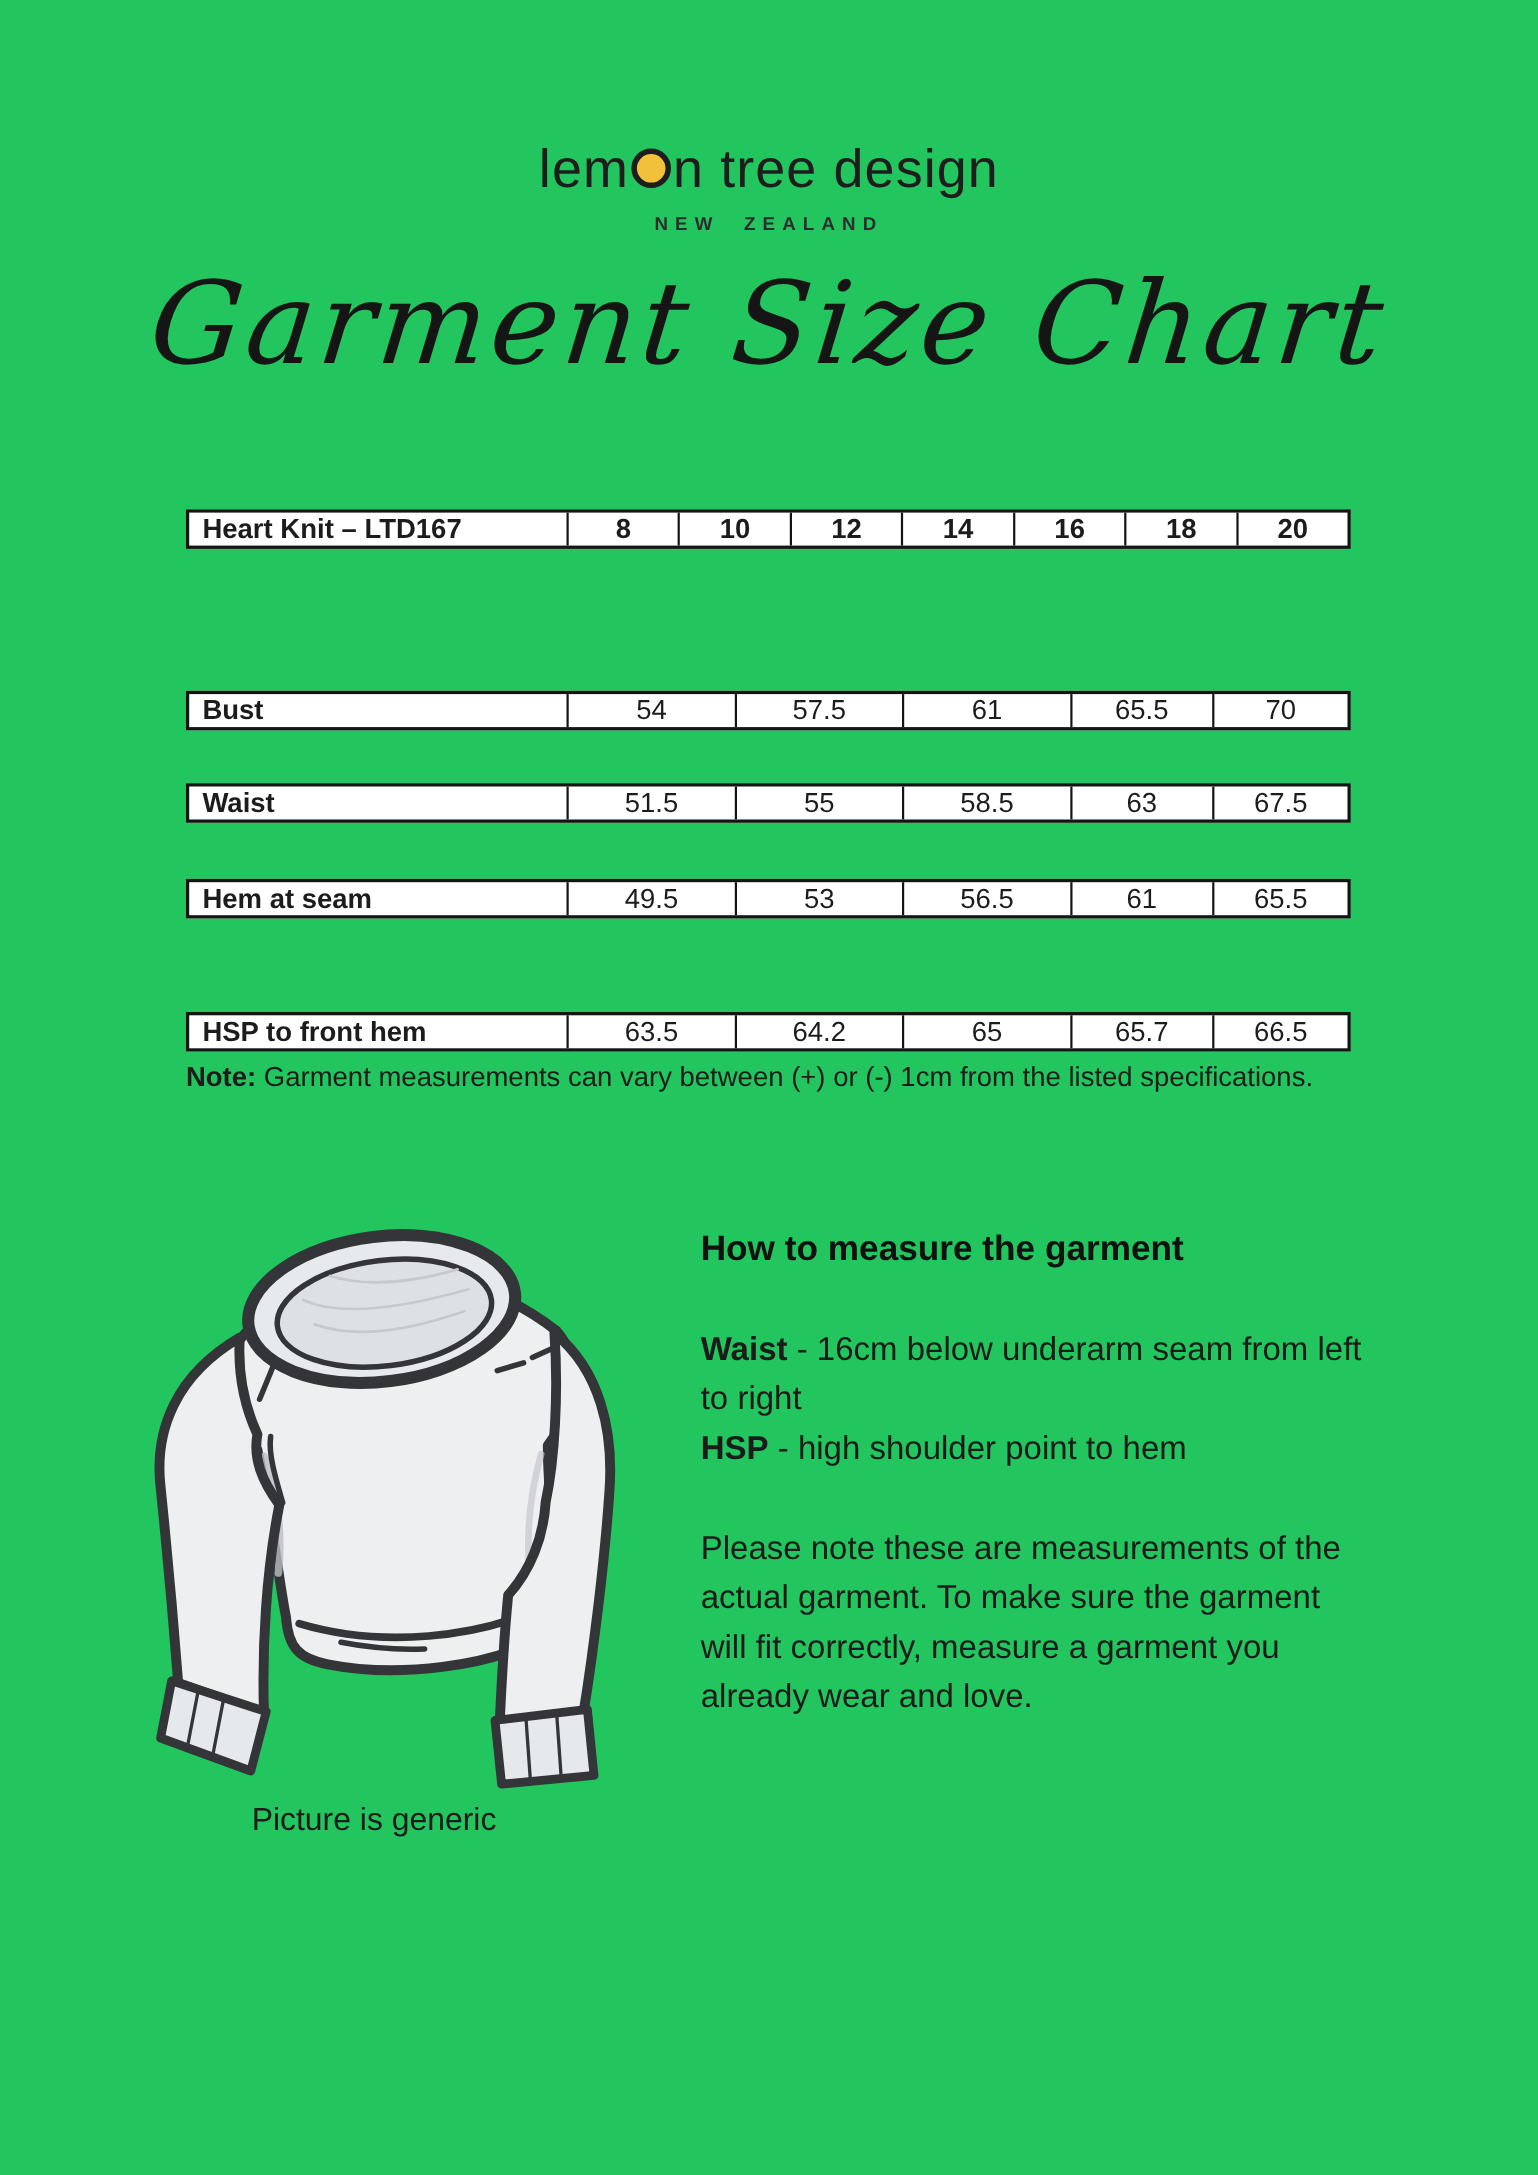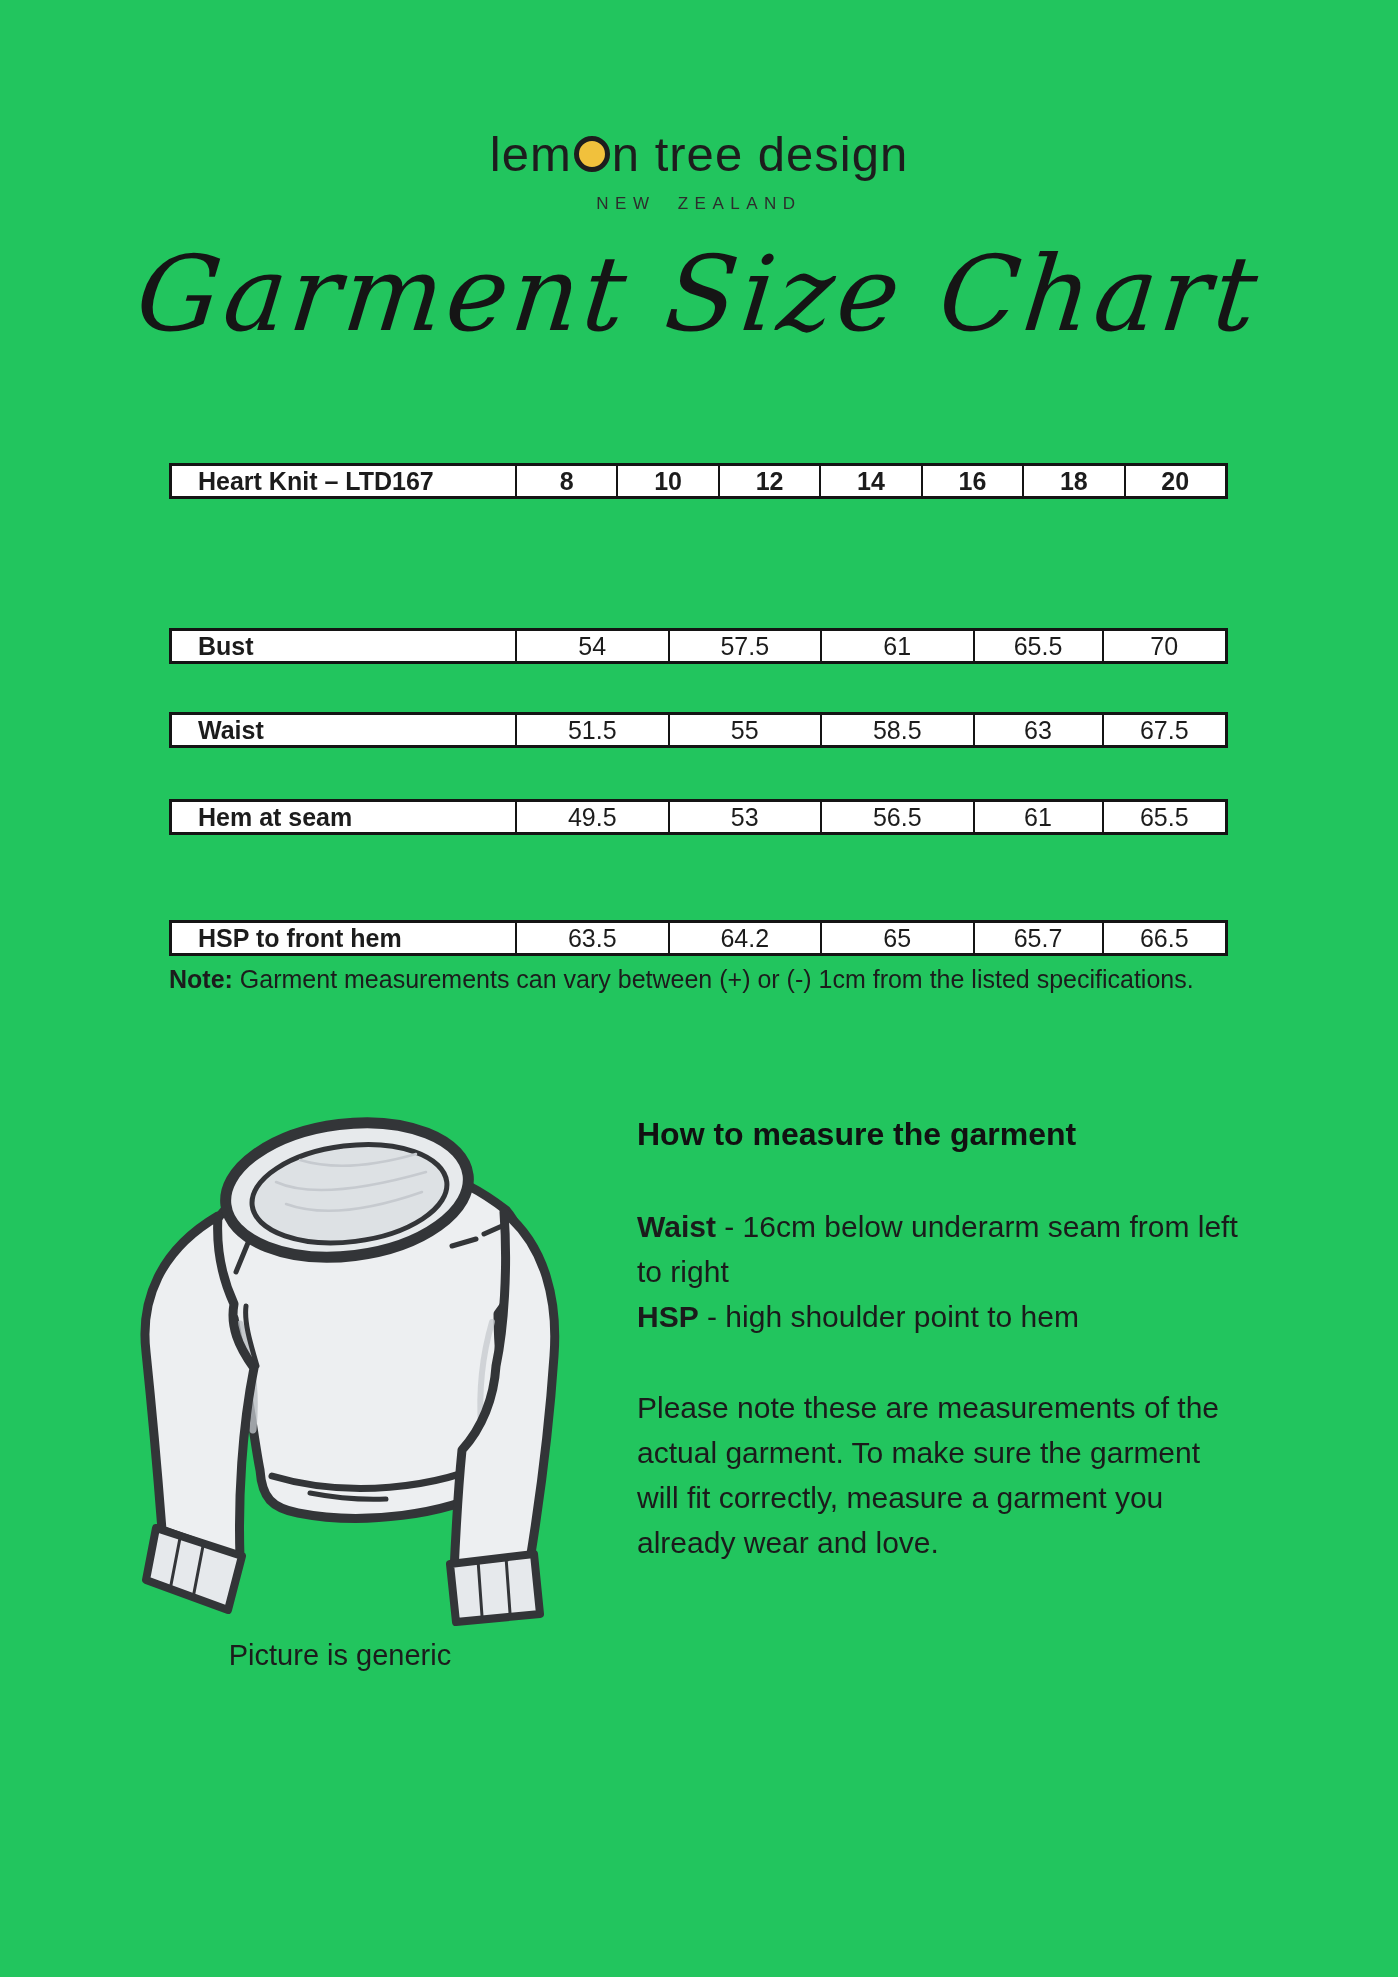--- a/index.html
+++ b/index.html
@@ -7,35 +7,35 @@
     position:relative; width:1398px; height:1977px; background:#22c55e;
     font-family:"Liberation Sans", sans-serif; color:#1c1c1c; overflow:hidden;
   }
 
   
   .logo { position:absolute; top:126px; left:0; width:100%; text-align:center;
           font-size:49px; letter-spacing:1px; color:#1d1d1d; white-space:nowrap; }
   .logo-o { display:inline-block; width:26px; height:26px; border-radius:50%;
             background:#F1C13C; border:5px solid #1d1d1d; vertical-align:-1px; margin:0 2px; }
   .country { position:absolute; top:194px; left:0; width:100%; text-align:center;
-             font-size:17px; font-weight:normal; letter-spacing:6.5px; word-spacing:11px; color:#2d2d2d; }
+             font-size:17px; font-weight:bold; letter-spacing:6.5px; word-spacing:11px; color:#2d2d2d; }
 
   
   .script-title { position:absolute; top:212px; left:0; width:100%; text-align:center;
                   font-family:"DejaVu Serif", serif; font-style:italic; font-weight:normal;
                   font-size:104px; line-height:165px; color:#151515;
                   transform:skewX(-6deg); letter-spacing:4px; }
 
   
   .trow { position:absolute; left:169px; width:1059px; height:36px; display:flex;
           border:3px solid #141414; box-sizing:border-box; background:#fff; }
   .tcell { display:flex; align-items:center; justify-content:center;
            font-size:25px; box-sizing:border-box; border-left:2.5px solid #141414;
            white-space:nowrap; }
-  .tcell.label { border-left:none; justify-content:flex-start; padding-left:26px; font-weight:bold; }
+  .tcell.label { border-left:none; justify-content:flex-start; padding-left:12px; font-weight:bold; }
   .row-sizes .tcell.val { font-weight:bold; }
   .trow .label { flex:0 0 343px; }
   .row-sizes .val { flex:1 1 0; }
   .c-sml  { flex:0 0 152.5px; }
   .c-xl   { flex:0 0 129px; }
   .c-xxl  { flex:1 1 0; }
   #row-1 { top:463px; } #row-2 { top:548px; } #row-3 { top:628px; }
   #row-4 { top:712px; } #row-5 { top:799px; } #row-6 { top:920px; }
 
   

